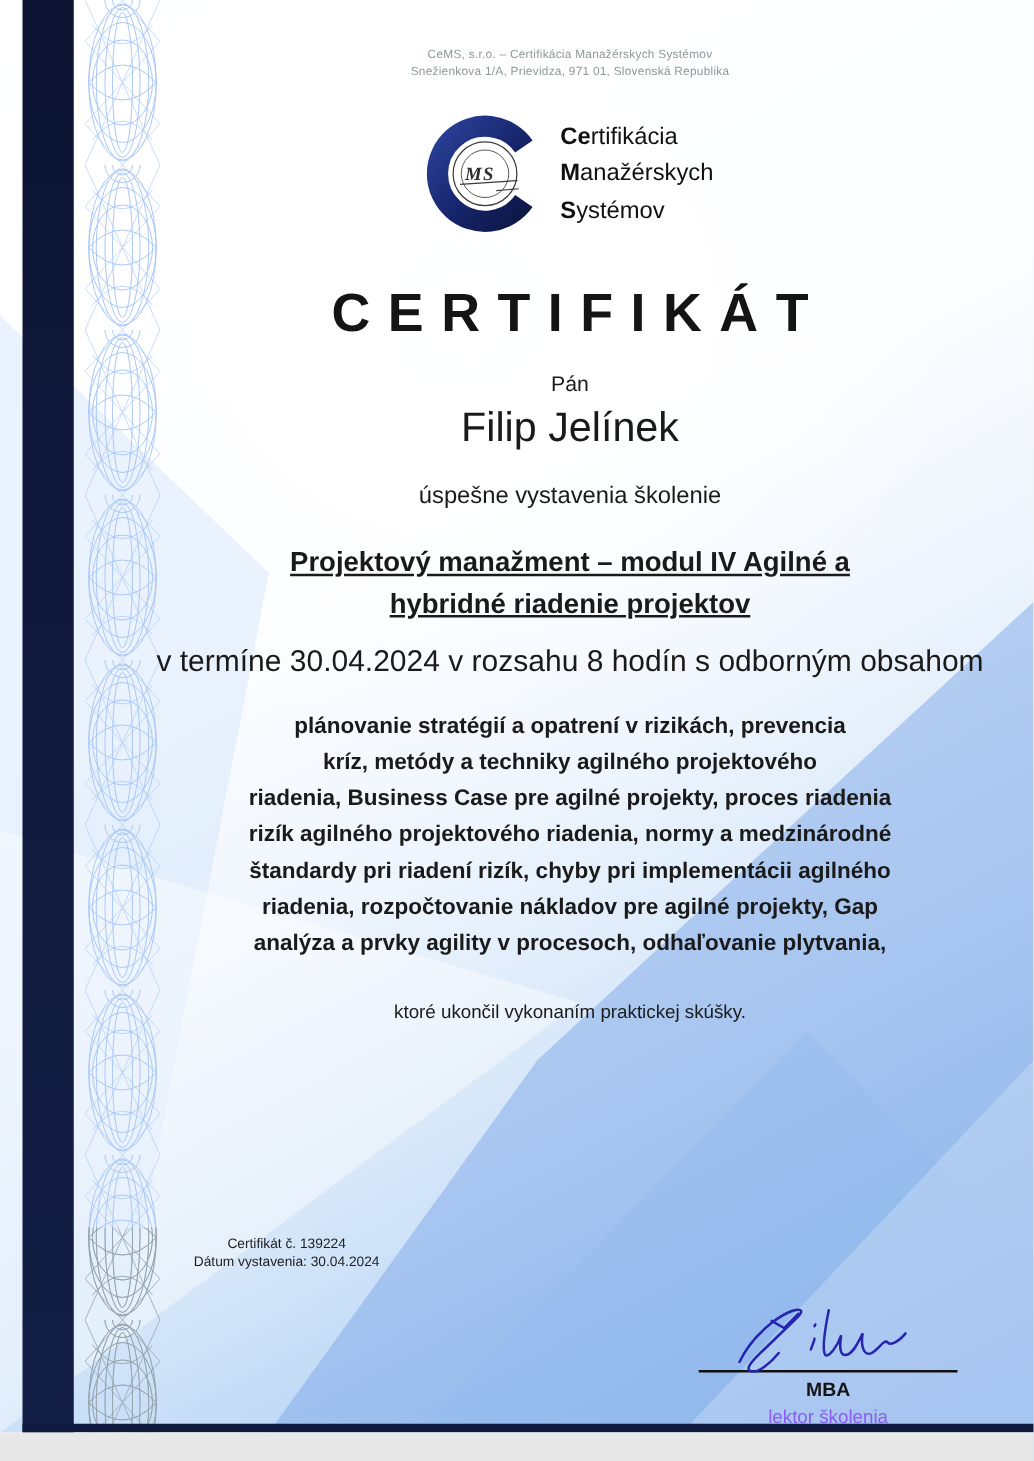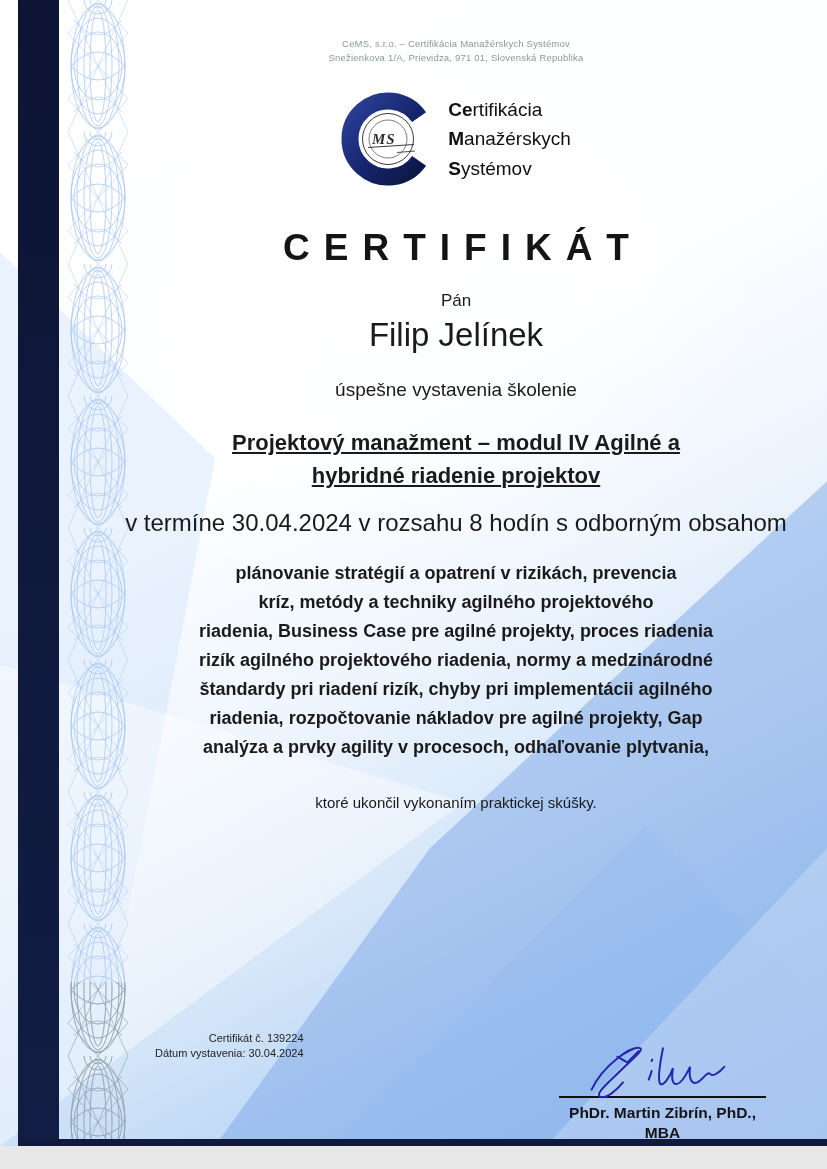--- a/index.html
+++ b/index.html
@@ -34,30 +34,30 @@
   .guilloche-wrap { position:absolute; left:68px; top:0; width:60px; height:1169px; }
   .guilloche-wrap svg { position:absolute; left:0; top:0; }
   .guilloche-gray-clip { position:absolute; left:0; top:982px; width:60px; height:187px; overflow:hidden; }
   .guilloche-gray-clip svg { top:-982px; }
   
   .content { position:absolute; left:96px; top:0; width:720px; text-align:center; color:#1a1a1a; }
   .org-header { margin-top:37px; font-size:9.5px; line-height:1.5; color:#8b989b; letter-spacing:.2px; }
   .logo-row { margin-top:26px; display:flex; justify-content:center; align-items:center; gap:12px; }
   .logo-text { text-align:left; font-size:19px; line-height:1.55; color:#101010; }
   .logo-text b { font-weight:700; }
-  .cert-title { margin-top:40px; font-size:37px; font-weight:700; letter-spacing:14px; padding-left:14px; color:#141414; }
+  .cert-title { margin-top:40px; font-size:43px; font-weight:700; letter-spacing:14px; padding-left:14px; color:#141414; }
   .salutation { margin-top:22px; font-size:17px; }
   .recipient-name { margin-top:5px; font-size:33px; font-weight:400; }
   .statement { margin-top:25px; font-size:19px; }
   .course-title { margin-top:25px; font-size:22px; font-weight:700; line-height:1.5;text-decoration:underline; }
   .term-line { margin-top:17px; font-size:24px; }
   .content-par { margin-top:22px; font-size:18px; font-weight:700; line-height:1.62; }
   .closing-line { margin-top:31px; font-size:15px; }
   
-  .cert-meta { position:absolute; left:155px; top:1031px; text-align:right; font-size:11px; line-height:1.4; color:#1e1e1e; }
+  .cert-meta { position:absolute; left:155px; top:988px; text-align:center; font-size:11px; line-height:1.4; color:#1e1e1e; }
   .sig-block { position:absolute; left:540px; top:1042px; width:245px; text-align:center; }
   .sig-scribble { display:block; margin:0 auto -4px auto; }
   .sig-line { width:207px; height:0; border-top:2px solid #111; margin:0 auto 5px auto; }
   .sig-name { font-size:15.5px; font-weight:700; line-height:1.3; color:#141414; }
   .sig-role { font-size:15px; margin-top:2px; color:#8b5cf6; }
 </style>
 </head>
 <body>
 
 <div class="page">
@@ -171,19 +171,18 @@
       <g fill="none" stroke="#2525ad" stroke-width="1.4" stroke-linecap="round">
         <path d="M6,33 C14,16 34,2 40,4 C43,5 34,12 26,20 C18,28 8,36 12,38 C16,40 24,33 28,28"></path>
         <path d="M24,10 L31,14 L39,6"></path>
         <path d="M46,26 C47,23 48,21 48,20"></path>
         <path d="M48,13 L48.5,12"></path>
         <path d="M56,4 C54,14 52,26 54,29 C56,31 61,24 63,18 C62,24 62,30 66,29 C70,28 73,21 75,17 C74,23 75,30 80,28 C84,26 87,20 89,22 C90,24 95,22 99,17"></path>
       </g>
     </svg>
     <div class="sig-line"></div>
     <div class="sig-name">
-      <div>PhDr. Martin Zibrín, PhD.,</div>
       <div>MBA</div>
     </div>
     <div class="sig-role">lektor školenia</div>
   </div>
 
 </div>
 
 </body></html>

